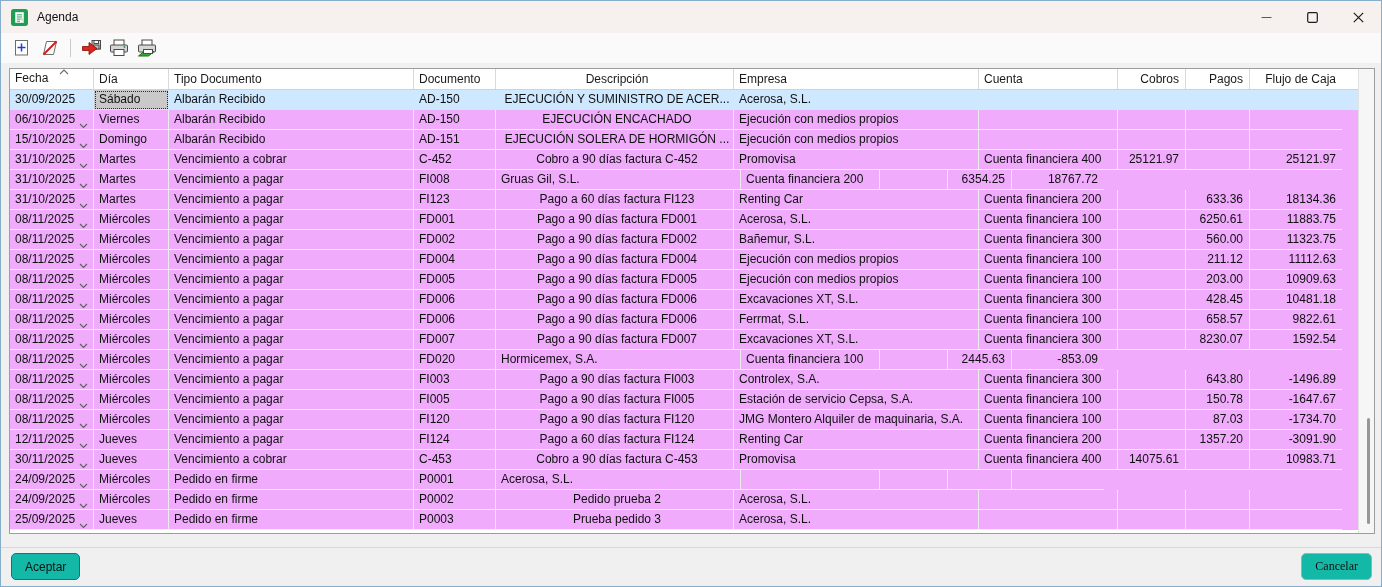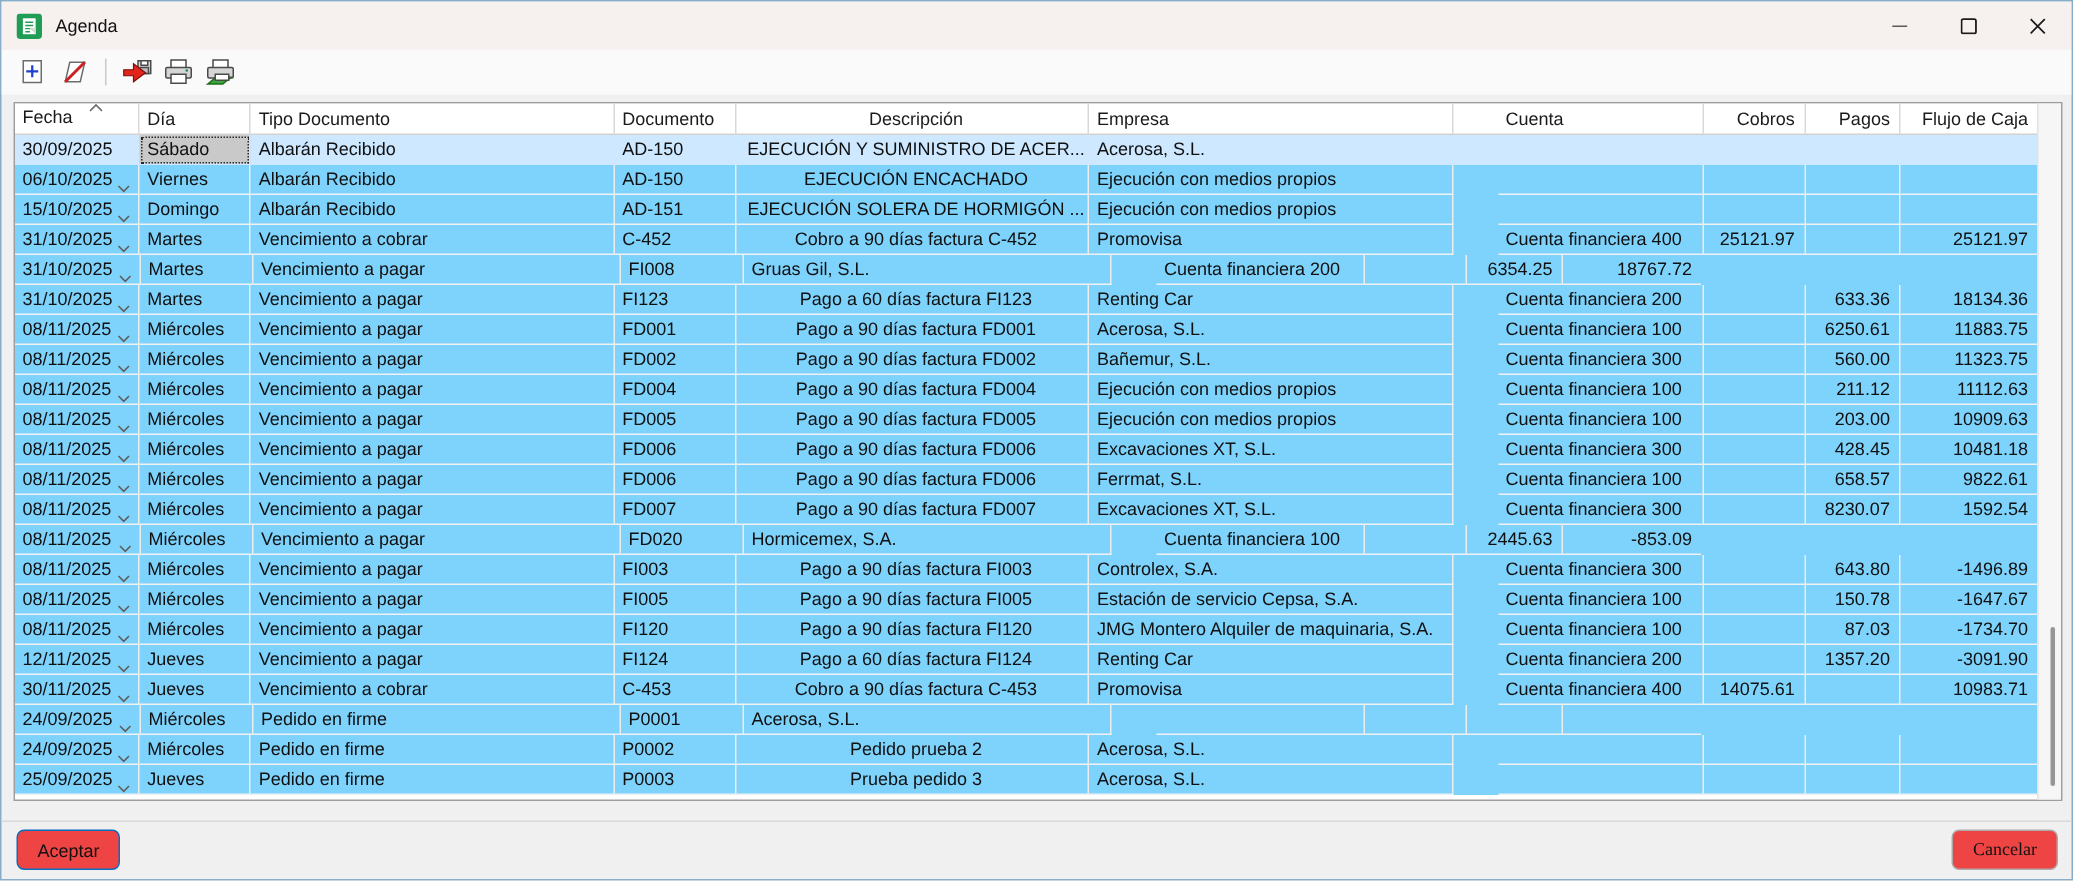--- a/index.html
+++ b/index.html
@@ -30,56 +30,56 @@
     position:absolute; left:8px; top:67px; width:1366px; height:466px;
     background:#fff; border:1px solid #9d9d9d;
   }
   .grid { position:absolute; left:0; top:0; right:16px; bottom:0; overflow:hidden; }
   .thead { display:flex; height:21px; border-bottom:1px solid #d2d2d2; background:#fff; }
   .hcell {
     position:relative; padding:0 0 0 5px; line-height:21px; font-size:12px;
     border-right:1px solid #d9d9d9; white-space:nowrap; overflow:hidden; color:#1a1a1a;
   }
   .sort-caret { position:absolute; top:0px; left:49px; }
-  .trow { display:flex; height:20px; background:#7dd3fc; }
+  .trow { display:flex; height:20px; background:#f0abfc; }
   .trow.selected { background:#cde8ff; }
   .trow.selected .cell { border-right-color:#cde8ff; border-bottom-color:#cde8ff;gap:37px; }
   .cell {
     padding-left:5px; line-height:19px; font-size:12px; white-space:nowrap; overflow:hidden;
     border-right:1px solid #ececec; border-bottom:1px solid #f1f1f1; color:#101010;
   }
   .cell.focused {
     background:#c9c9c9; outline:1px dotted #2a2a2a; outline-offset:-2px;
   }
   .num { text-align:right; padding-right:6px; padding-left:2px; }
   .c-fecha { width:84px; display:flex; align-items:flex-end; justify-content:space-between; padding-right:5px; }
   .c-dia   { width:75px; }
   .c-tipo  { width:245px; }
   .c-doc   { width:82px; }
   .c-desc  { width:238px;text-align:center; }
   .c-emp   { width:245px; }
-  .c-cta   { width:139px;margin-left:30px; }
+  .c-cta   { width:139px; }
   .c-cob   { width:68px; }
   .c-pag   { width:64px; }
   .c-flu   { width:92px; border-right:none; }
   .chev { flex:0 0 auto; }
   
   .vscroll {
     position:absolute; top:0; right:0; width:16px; height:100%;
     background:#f6f6f6; border-left:1px solid #e2e2e2;
   }
   .vthumb {
     position:absolute; right:4px; width:3px; top:349px; height:106px;
     background:#969696; border-radius:2px;
   }
   
   .footer-sep { position:absolute; left:0; right:0; top:546px; height:1px; background:#d8d8d8; }
   .btn {
     position:absolute; top:552px; height:27px; padding:0 13px;
-    background:#ef4444; border:1px solid #ababab; border-radius:5px;
+    background:#14b8a6; border:1px solid #ababab; border-radius:5px;
     font-size:12px; font-family:"Liberation Sans", sans-serif; color:#111; cursor:default;
     display:flex; align-items:center;
   }
   .btn-accept { left:10px; border:1.5px solid #0a6cc0; }
   .btn-cancel { right:9px;font-family:Liberation Serif, serif; }
 </style>
 </head>
 <body>
 
 <div class="window">

